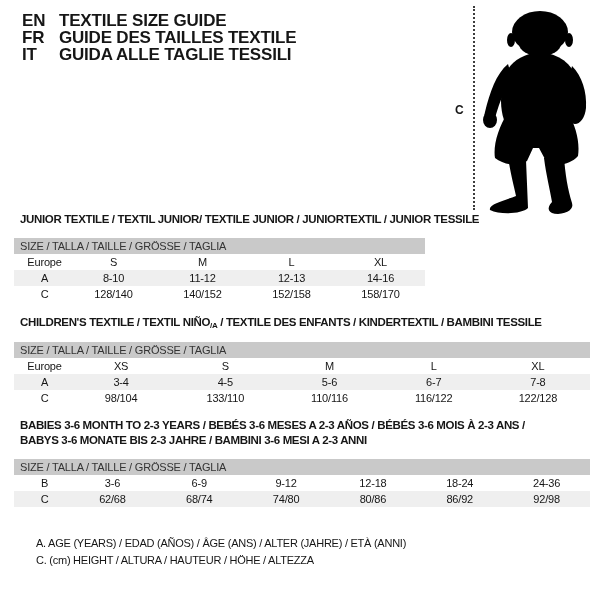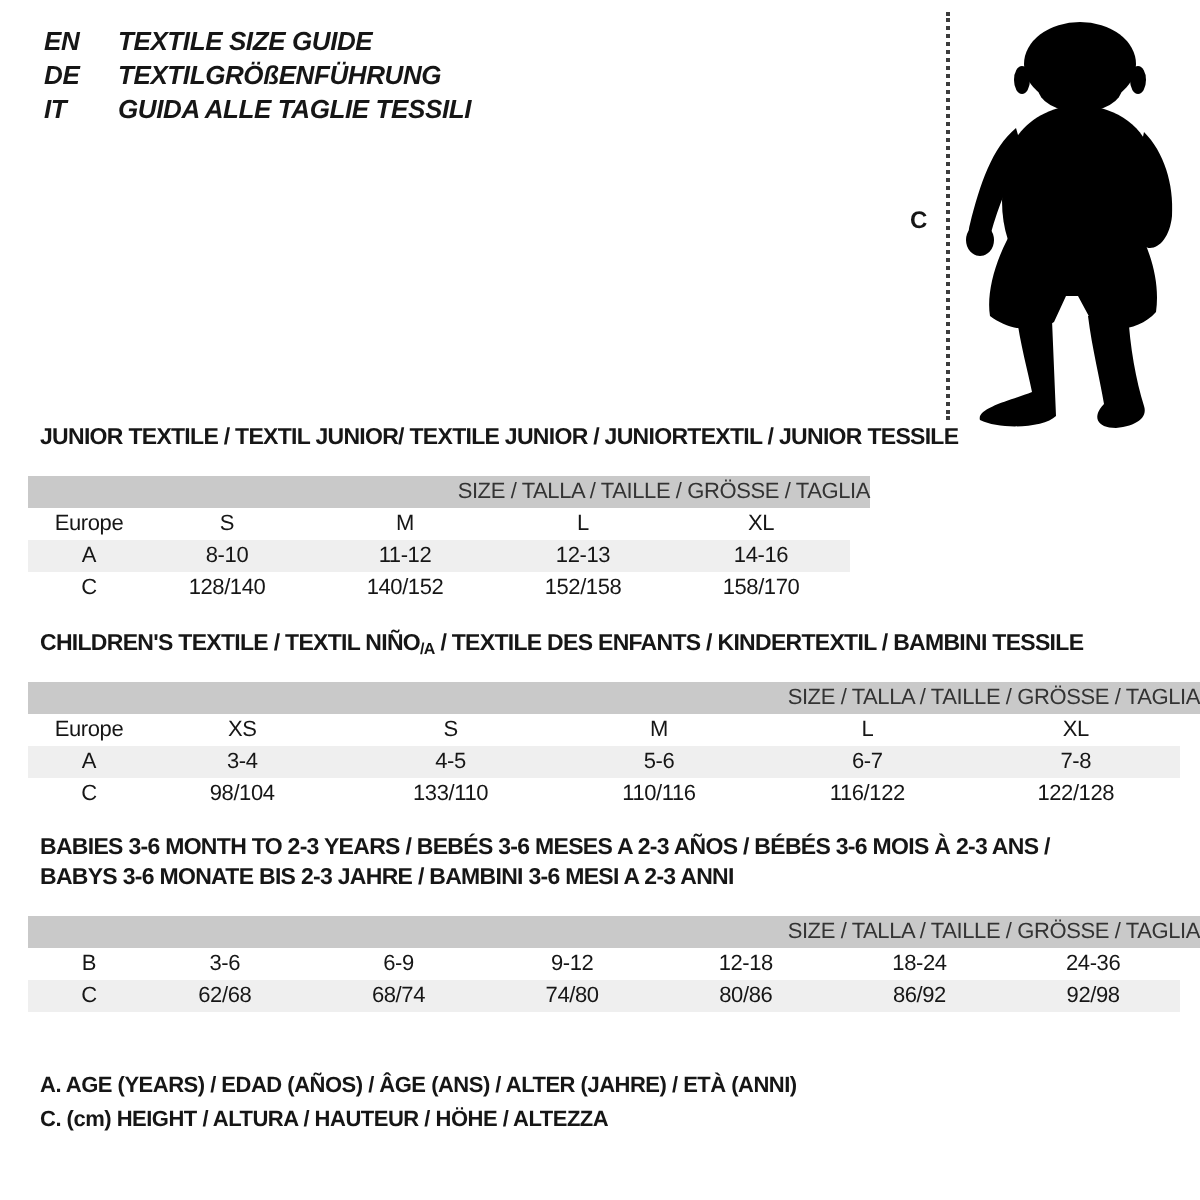--- a/index.html
+++ b/index.html
@@ -4,53 +4,53 @@
 <style>
   html,body{margin:0;padding:0;}
   body{
     width:600px;height:600px;position:relative;overflow:hidden;
     background:#ffffff;color:#161616;
     font-family:"Liberation Sans",sans-serif;
     letter-spacing:-0.2px;
   }
   
   .lang-block{position:absolute;left:22px;top:12px;}
-  .lang-row{line-height:17px;font-weight:bold;font-size:13px;white-space:nowrap;font-style:italic;}
+  .lang-row{line-height:17px;font-weight:bold;font-size:17px;white-space:nowrap;}
   .lang-code{display:inline-block;width:37px;}
   
   .dotted-line{position:absolute;left:473px;top:6px;height:204px;width:0;border-left:2px dotted #3c3c3c;}
   .measure-label{position:absolute;left:455px;top:103px;font-weight:bold;font-size:12px;}
   .silhouette{position:absolute;left:480px;top:8px;width:120px;height:206px;}
   
   #tables{position:absolute;left:14px;top:212px;width:576px;}
   .tbl-sec{margin:0;}
   .sec-1{margin-top:13px;}
   .sec-2{margin-top:12px;}
   .tbl-title{margin-left:6px;font-weight:bold;font-size:11.5px;line-height:15px;margin-bottom:11px;letter-spacing:-0.35px;white-space:nowrap;}
   .sub{font-size:8px;position:relative;top:2px;}
-  .size-bar{background:#c9c9c9;color:#333333;font-size:11px;line-height:16px;height:16px;padding-left:16px;letter-spacing:-0.2px;text-align:right;}
+  .size-bar{background:#c9c9c9;color:#333333;font-size:11px;line-height:16px;height:16px;padding-left:6px;letter-spacing:-0.2px;}
   .sec-0 .size-bar{width:405px;}
   .sec-1 .size-bar,.sec-2 .size-bar{width:570px;}
   table.size-table{border-collapse:collapse;table-layout:fixed;}
   .sec-0 table.size-table{width:411px;}
   .sec-1 table.size-table,.sec-2 table.size-table{width:576px;}
   col.labelcol{width:55px;}
   td{font-size:11px;height:16px;padding:0;text-align:center;letter-spacing:-0.2px;}
   td.rowlabel{text-align:center;padding-left:6px;}
   tr.shaded{background:#efefef;}
   
   #legend{position:absolute;left:20px;top:535px;}
-  .legend-item{font-weight:bold;font-size:11px;line-height:17.3px;letter-spacing:-0.25px;white-space:nowrap;}
+  .legend-item{font-weight:normal;font-size:11px;line-height:17.3px;letter-spacing:-0.25px;white-space:nowrap;margin-left:16px;}
 </style>
 </head>
 <body>
 
 <div class="lang-block" id="lang-block">
     <div class="lang-row"><span class="lang-code">EN</span><span>TEXTILE SIZE GUIDE</span></div>
-    <div class="lang-row"><span class="lang-code">DE</span><span>TEXTILGRÖßENFÜHRUNG</span></div>
+    <div class="lang-row"><span class="lang-code">FR</span><span>GUIDE DES TAILLES TEXTILE</span></div>
     <div class="lang-row"><span class="lang-code">IT</span><span>GUIDA ALLE TAGLIE TESSILI</span></div>
   </div>
 
 <div class="dotted-line"></div>
 <div class="measure-label">C</div>
 <svg class="silhouette" viewBox="0 0 120 206" xmlns="http://www.w3.org/2000/svg" fill="#000000">
   <ellipse cx="60" cy="24" rx="28" ry="21"></ellipse>
   <ellipse cx="60" cy="36" rx="21" ry="12"></ellipse>
   <ellipse cx="31" cy="32" rx="4" ry="7"></ellipse>
   <ellipse cx="89" cy="32" rx="4" ry="7"></ellipse>

